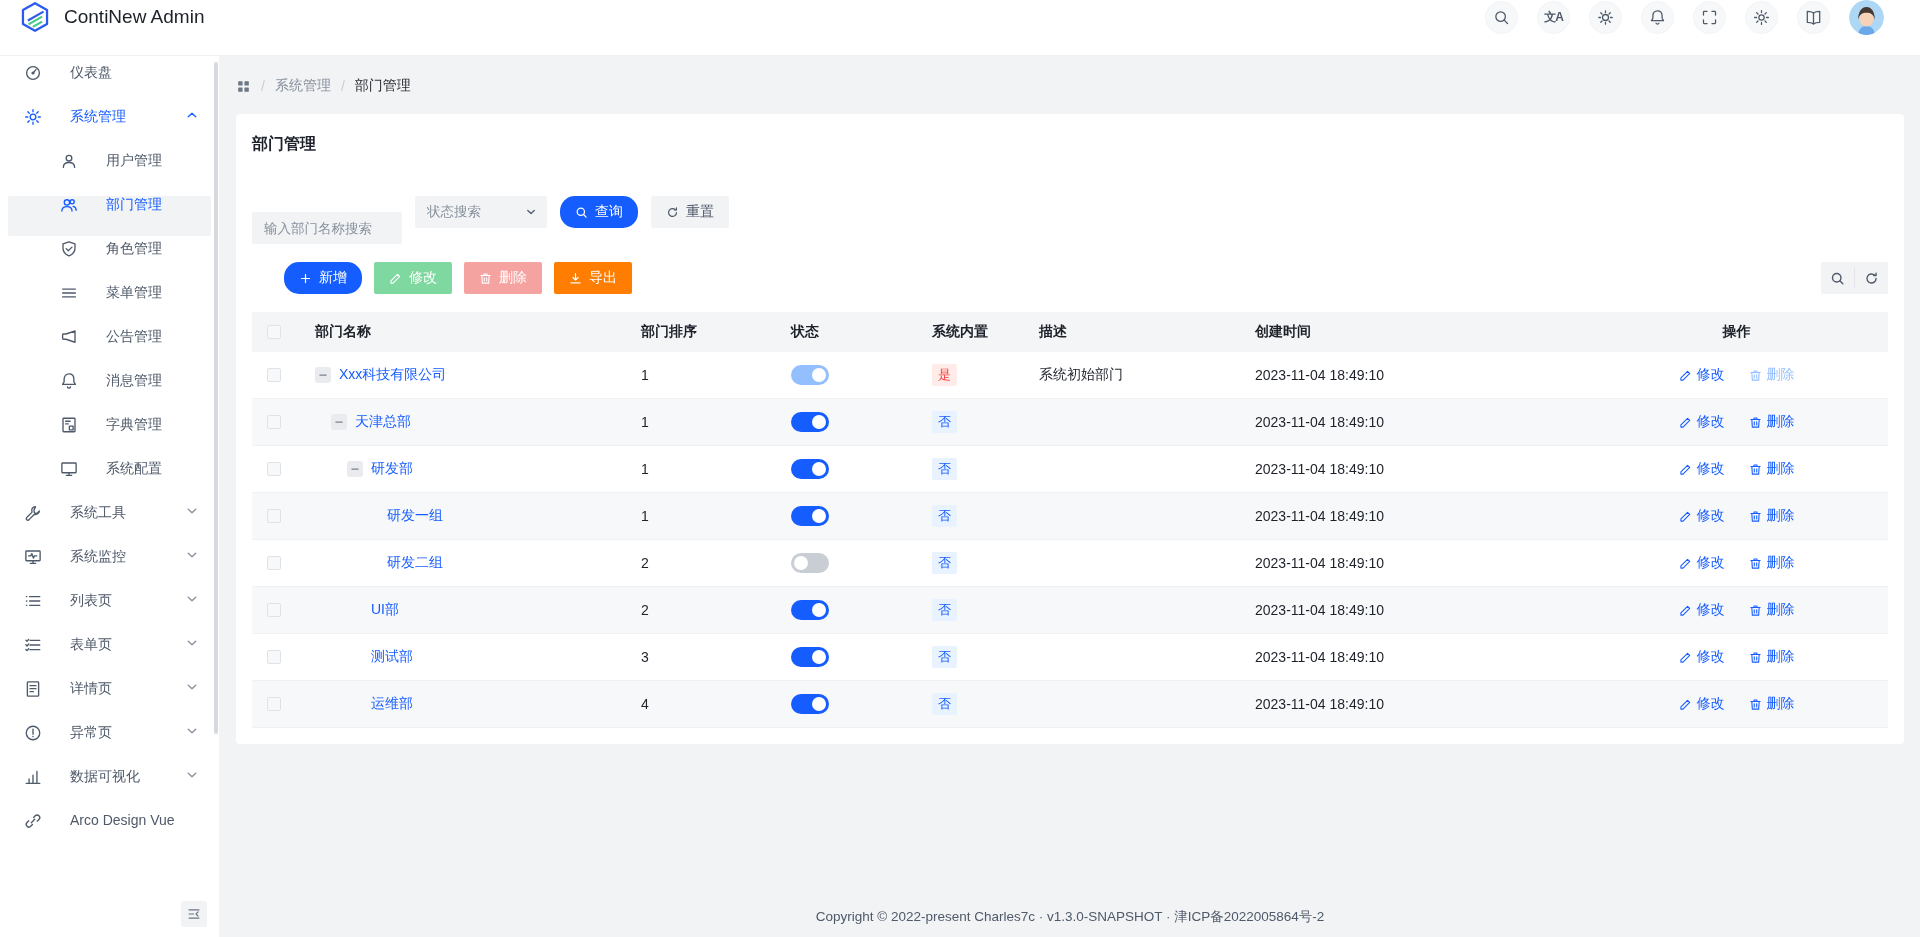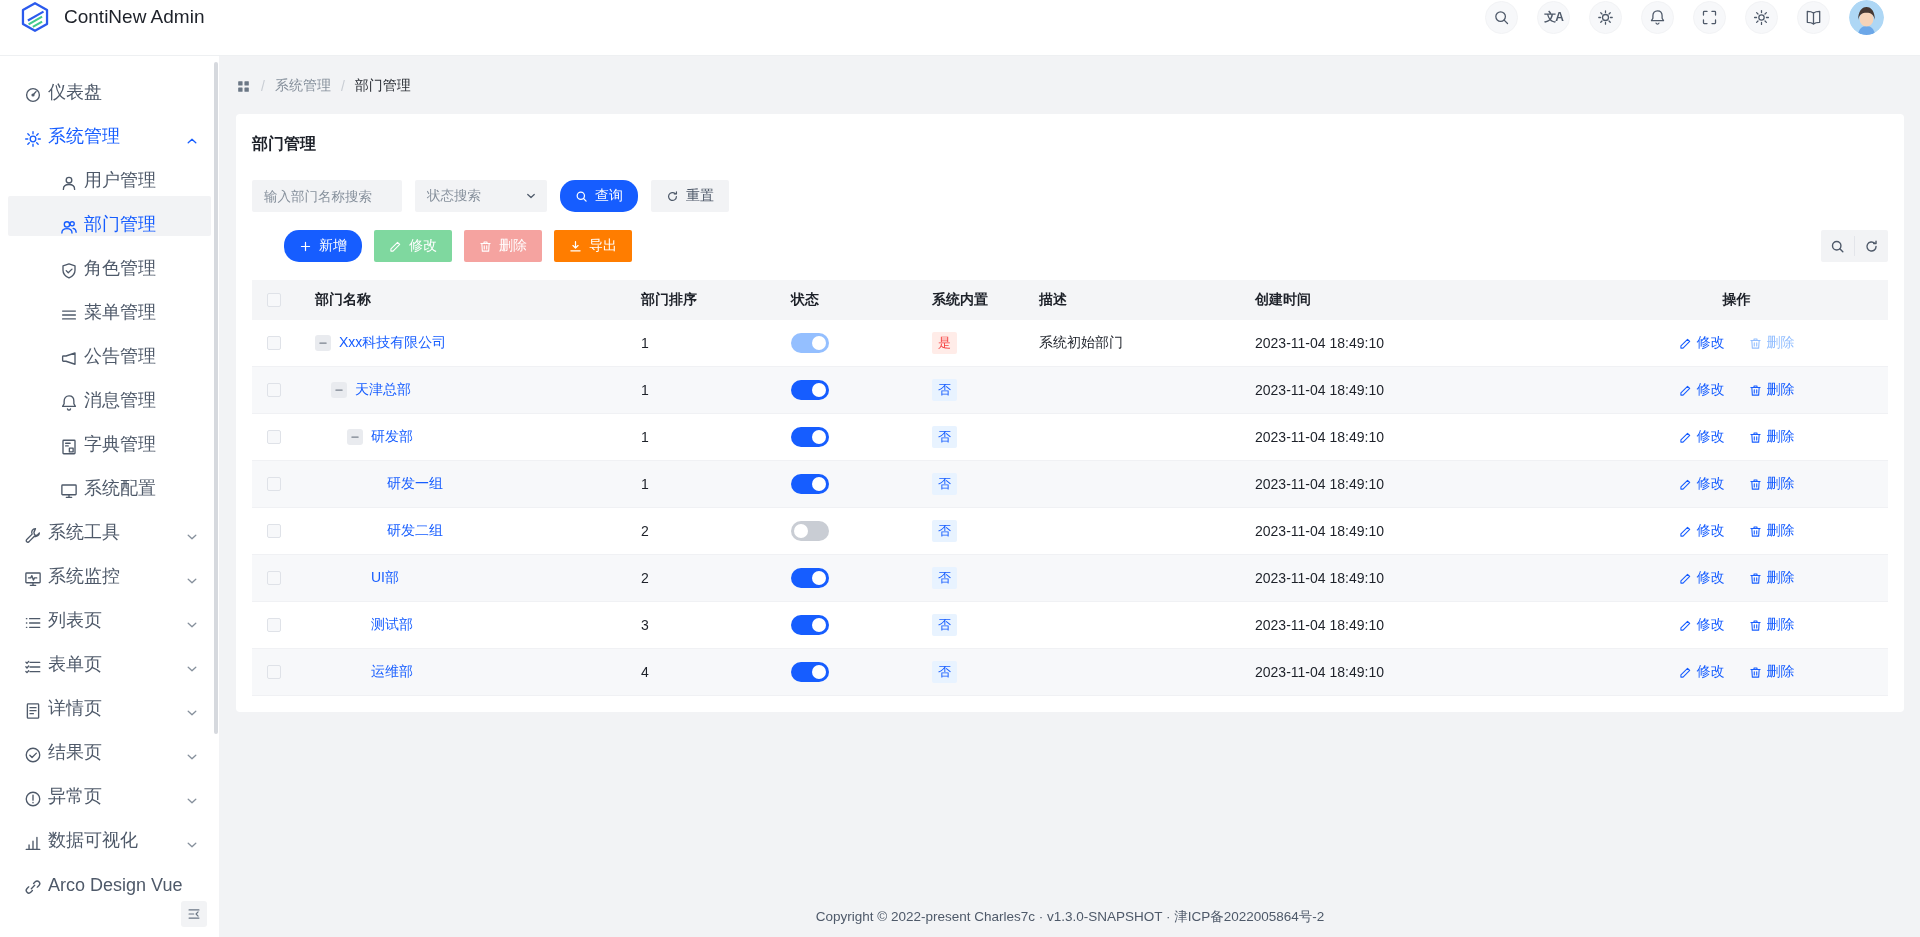--- a/index.html
+++ b/index.html
@@ -18,22 +18,22 @@
     border:1px solid #f2f3f5; display:flex; align-items:center; justify-content:center;
     color:#4e5969; cursor:pointer; }
   .icon-btn svg { width:17px; height:17px; }
   .icon-btn .txt-icon { font-size:12px; font-weight:600; letter-spacing:-1px; }
   .avatar { width:35px; height:35px; border-radius:50%; overflow:hidden; cursor:pointer; }
 
   
   .sidebar { position:fixed; top:56px; left:0; bottom:0; width:220px; background:#fff;
     border-right:1px solid #f2f3f5; padding-top:8px; z-index:9; }
   .menu-item { height:40px; margin:0 8px 4px 8px; border-radius:2px; display:flex;
-    align-items:flex-end; gap:6px; padding:0 12px 0 16px; color:#4e5969; cursor:pointer;
-    font-size:18px; }
+    align-items:flex-start; gap:28px; padding:0 12px 0 16px; color:#4e5969; cursor:pointer;
+    font-size:14px; }
   .menu-item .mi-icon { width:18px; height:18px; flex:none; display:flex; }
   .menu-item .mi-icon svg { width:18px; height:18px; }
   .menu-item .mi-label { flex:1; white-space:nowrap; overflow:hidden; }
   .menu-item .mi-chevron { width:14px; height:14px; color:#86909c; display:flex; }
   .menu-item .mi-chevron svg { width:14px; height:14px; }
   .menu-item.child { padding-left:52px; }
   .menu-item.parent-active { color:#165dff; }
   .menu-item.parent-active .mi-chevron { color:#165dff; }
   .menu-item.active { background:#f2f3f5; color:#165dff; }
   .sidebar-scroll { position:absolute; right:1px; top:6px; width:4px; height:672px;
@@ -49,21 +49,21 @@
   .breadcrumb .bc-link { cursor:pointer; }
   .breadcrumb .bc-current { color:#2b2f36; cursor:default; }
 
   .card { margin:0 16px; background:#fff; border-radius:4px; padding:20px 16px 16px 16px;
     min-height:594px; }
   .card-title { font-size:16px; font-weight:600; color:#1d2129; }
 
   .filter-row { display:flex; align-items:center; gap:13px; margin-top:25px; }
   .f-input { width:150px; height:32px; background:#f2f3f5; border:none; border-radius:2px;
     padding:0 12px; font-size:13.5px; color:#4d7c0f; outline:none;
-    font-family:"Liberation Sans","DejaVu Sans",sans-serif; }
+    font-family:"Liberation Sans","DejaVu Sans",sans-serif;margin-top:32px; }
   .f-input::placeholder { color:#86909c; }
   .f-select { width:132px; height:32px; background:#f2f3f5; border-radius:2px;
     display:flex; align-items:center; justify-content:space-between; padding:0 10px 0 12px;
     color:#86909c; font-size:13.5px; cursor:pointer; }
   .f-select svg { width:12px; height:12px; color:#4e5969; }
   .btn { height:32px; border:none; border-radius:2px; display:inline-flex; align-items:center;
     gap:7px; padding:0 15px; font-size:14px; cursor:pointer; color:#fff;
     font-family:"Liberation Sans","DejaVu Sans",sans-serif; }
   .btn svg { width:13px; height:13px; }
   .btn-primary { background:#165dff;border-radius:15px; }
@@ -372,34 +372,20 @@
         </span>
       </div>
       <div class="menu-item">
         <span class="mi-icon">
           <svg viewBox="0 0 48 48" fill="none" stroke="currentColor" stroke-width="3.6" stroke-linecap="round" stroke-linejoin="round">
             <rect x="9" y="5" width="30" height="38" rx="2"></rect>
             <path d="M16 15h16M16 23h16M16 31h9"></path>
           </svg>
         </span>
         <span class="mi-label">详情页</span>
-        <span class="mi-chevron">
-          <svg viewBox="0 0 48 48" fill="none" stroke="currentColor" stroke-width="4.5" stroke-linecap="round" stroke-linejoin="round">
-            <path d="M11 18l13 12 13-12"></path>
-          </svg>
-        </span>
-      </div>
-      <div class="menu-item">
-        <span class="mi-icon">
-          <svg viewBox="0 0 48 48" fill="none" stroke="currentColor" stroke-width="3.6" stroke-linecap="round" stroke-linejoin="round">
-            <circle cx="24" cy="24" r="18"></circle>
-            <path d="M15.5 24.5l6 6L33 19"></path>
-          </svg>
-        </span>
-        <span class="mi-label">结果页</span>
         <span class="mi-chevron">
           <svg viewBox="0 0 48 48" fill="none" stroke="currentColor" stroke-width="4.5" stroke-linecap="round" stroke-linejoin="round">
             <path d="M11 18l13 12 13-12"></path>
           </svg>
         </span>
       </div>
       <div class="menu-item">
         <span class="mi-icon">
           <svg viewBox="0 0 48 48" fill="none" stroke="currentColor" stroke-width="3.6" stroke-linecap="round" stroke-linejoin="round">
             <circle cx="24" cy="24" r="18"></circle>

